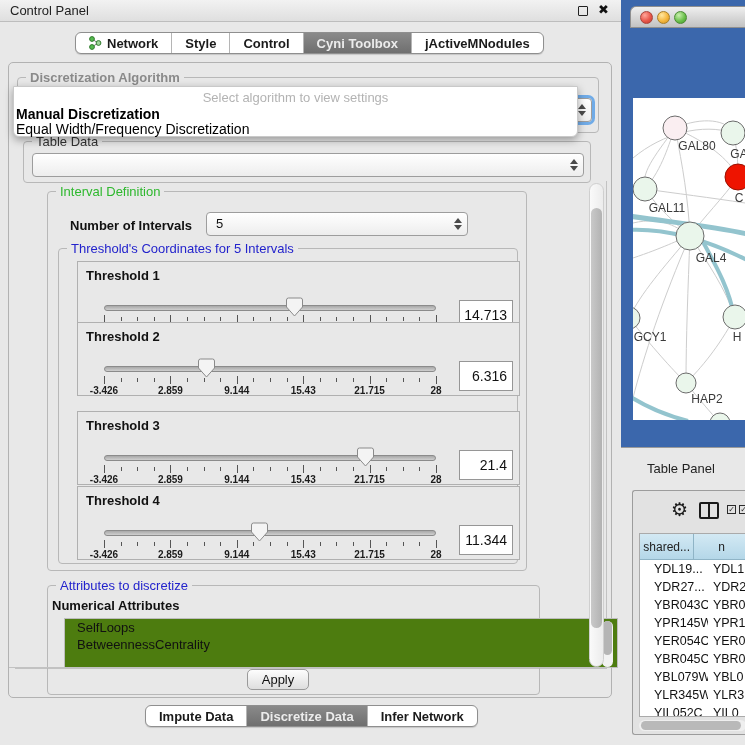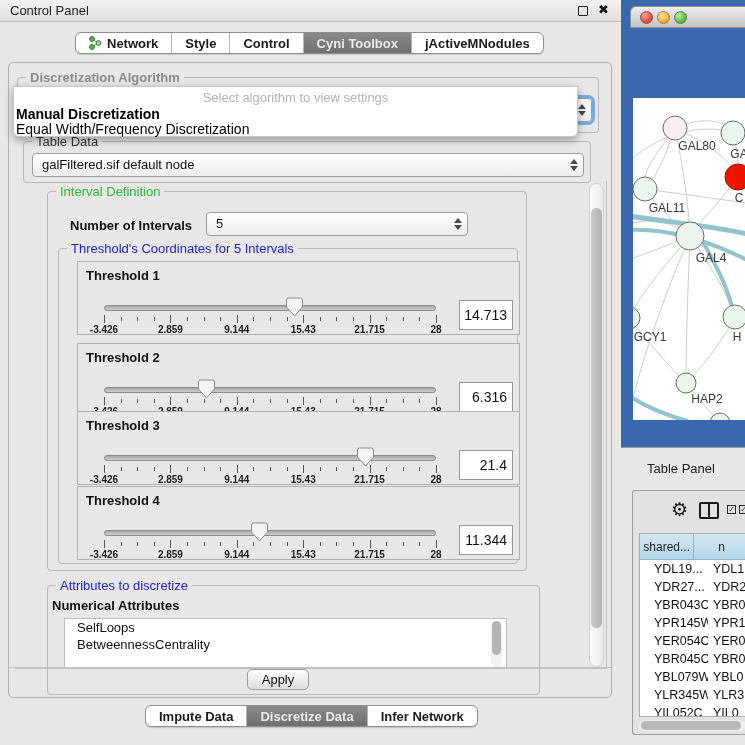--- a/index.html
+++ b/index.html
@@ -53,21 +53,21 @@
   .track { position:absolute; left:26px; top:43px; width:332px; height:6px; background:linear-gradient(#a8a8a8,#cfcfcf); border:1px solid #8b8b8b; border-radius:4px; }
   .thumb-svg { position:absolute; top:35px; width:17px; height:20px; z-index:2; }
   .ticks { position:absolute; left:26px; top:53px; width:332px; height:9px; }
   .tick { position:absolute; top:2px; width:1px; height:4px; background:#555; }
   .tick.major { top:0; height:8px; }
   .tick-labels { position:absolute; left:26px; top:62px; width:332px; height:11px;text-decoration:underline; }
   .tick-labels span { position:absolute; transform:translateX(-50%); font-size:10px; font-weight:600; color:#1c1c1c; white-space:nowrap; }
   .th-value { position:absolute; left:381px; top:38px; width:54px; height:30px; background:#fff; border:1px solid #969696; font-size:14px; color:#111; text-align:right; line-height:28px; padding-right:5px; }
 
   
-  .attr-list { position:absolute; left:16px; top:32px; width:443px; height:50px; background:#ffffff; border:1px solid #bdbdbd; overflow:hidden; }
+  .attr-list { position:absolute; left:16px; top:32px; width:554px; height:50px; background:#4d7c0f; border:1px solid #bdbdbd; overflow:hidden; }
   .list-item { font-size:13px; color:#111; padding-left:12px; height:17px; line-height:17px; white-space:nowrap; }
   .attr-scroll { position:absolute; right:4px; top:2px; width:11px; height:46px; background:#f2f2f2; border-radius:6px; }
   .attr-scroll .thumb { position:absolute; left:1px; top:0; width:9px; height:34px; background:#b5b5b5; border-radius:5px; }
 
   .apply-btn { position:absolute; left:238px; top:606px; width:62px; height:21px; background:linear-gradient(#fdfdfd,#dedede); border:1px solid #9a9a9a; border-radius:5px; font-size:13px; color:#111; text-align:center; line-height:19px; }
   .bottom-sep { position:absolute; left:0px; top:604px; width:602px; height:1px; background:#c2c2c2; }
 
   
   .desktop { position:absolute; left:621px; top:0; width:124px; height:447px; background:#3b67ac; }
   .net-win-titlebar { position:absolute; left:630px; top:6px; width:115px; height:22px; background:linear-gradient(#efefef,#c2c2c2); border:1px solid #8f8f8f; border-right:none; border-radius:6px 0 0 0; }
@@ -147,21 +147,20 @@
           <span class="stepper">
               <span class="arr-up"></span>
               <span class="arr-dn"></span>
             </span>
         </div>
       </div>
 
       <div class="groupbox" style="left:14px; top:78px; width:568px; height:42px;">
         <span class="gb-title t-dark">Table Data</span>
         <div class="combo" style="left:8px; top:11px; width:552px;">
-          <span>galFiltered.sif default node</span>
           <span class="stepper">
               <span class="arr-up"></span>
               <span class="arr-dn"></span>
             </span>
         </div>
       </div>
 
       <div class="viewport">
 
         <div class="groupbox" style="left:32px; top:10px; width:480px; height:380px;">
@@ -211,21 +210,21 @@
               <div class="tick-labels">
                   <span style="left: 0%;">-3.426</span>
                   <span style="left: 20%;">2.859</span>
                   <span style="left: 40%;">9.144</span>
                   <span style="left: 60%;">15.43</span>
                   <span style="left: 80%;">21.715</span>
                   <span style="left: 100%;">28</span>
                 </div>
               <div class="th-value">14.713</div>
             </div>
-            <div class="threshold-panel" style="top:94px;padding-left:20px;">
+            <div class="threshold-panel" style="top:73px;padding-left:20px;">
               <span class="th-label">Threshold 2</span>
               <div class="track"></div>
               <svg class="thumb-svg" viewBox="0 0 17 20" style="left: 120.299px;">
                   <path d="M2.5 1 h12 q2 0 2 2 v7 l-8 9 l-8-9 v-7 q0-2 2-2 z" fill="#f4f4f4" stroke="#8a8a8a"></path>
                 </svg>
               <div class="ticks">
                   <div class="tick major" style="left: 0%;"></div>
                   <div class="tick" style="left: 5%;"></div>
                   <div class="tick" style="left: 10%;"></div>
                   <div class="tick" style="left: 15%;"></div>

